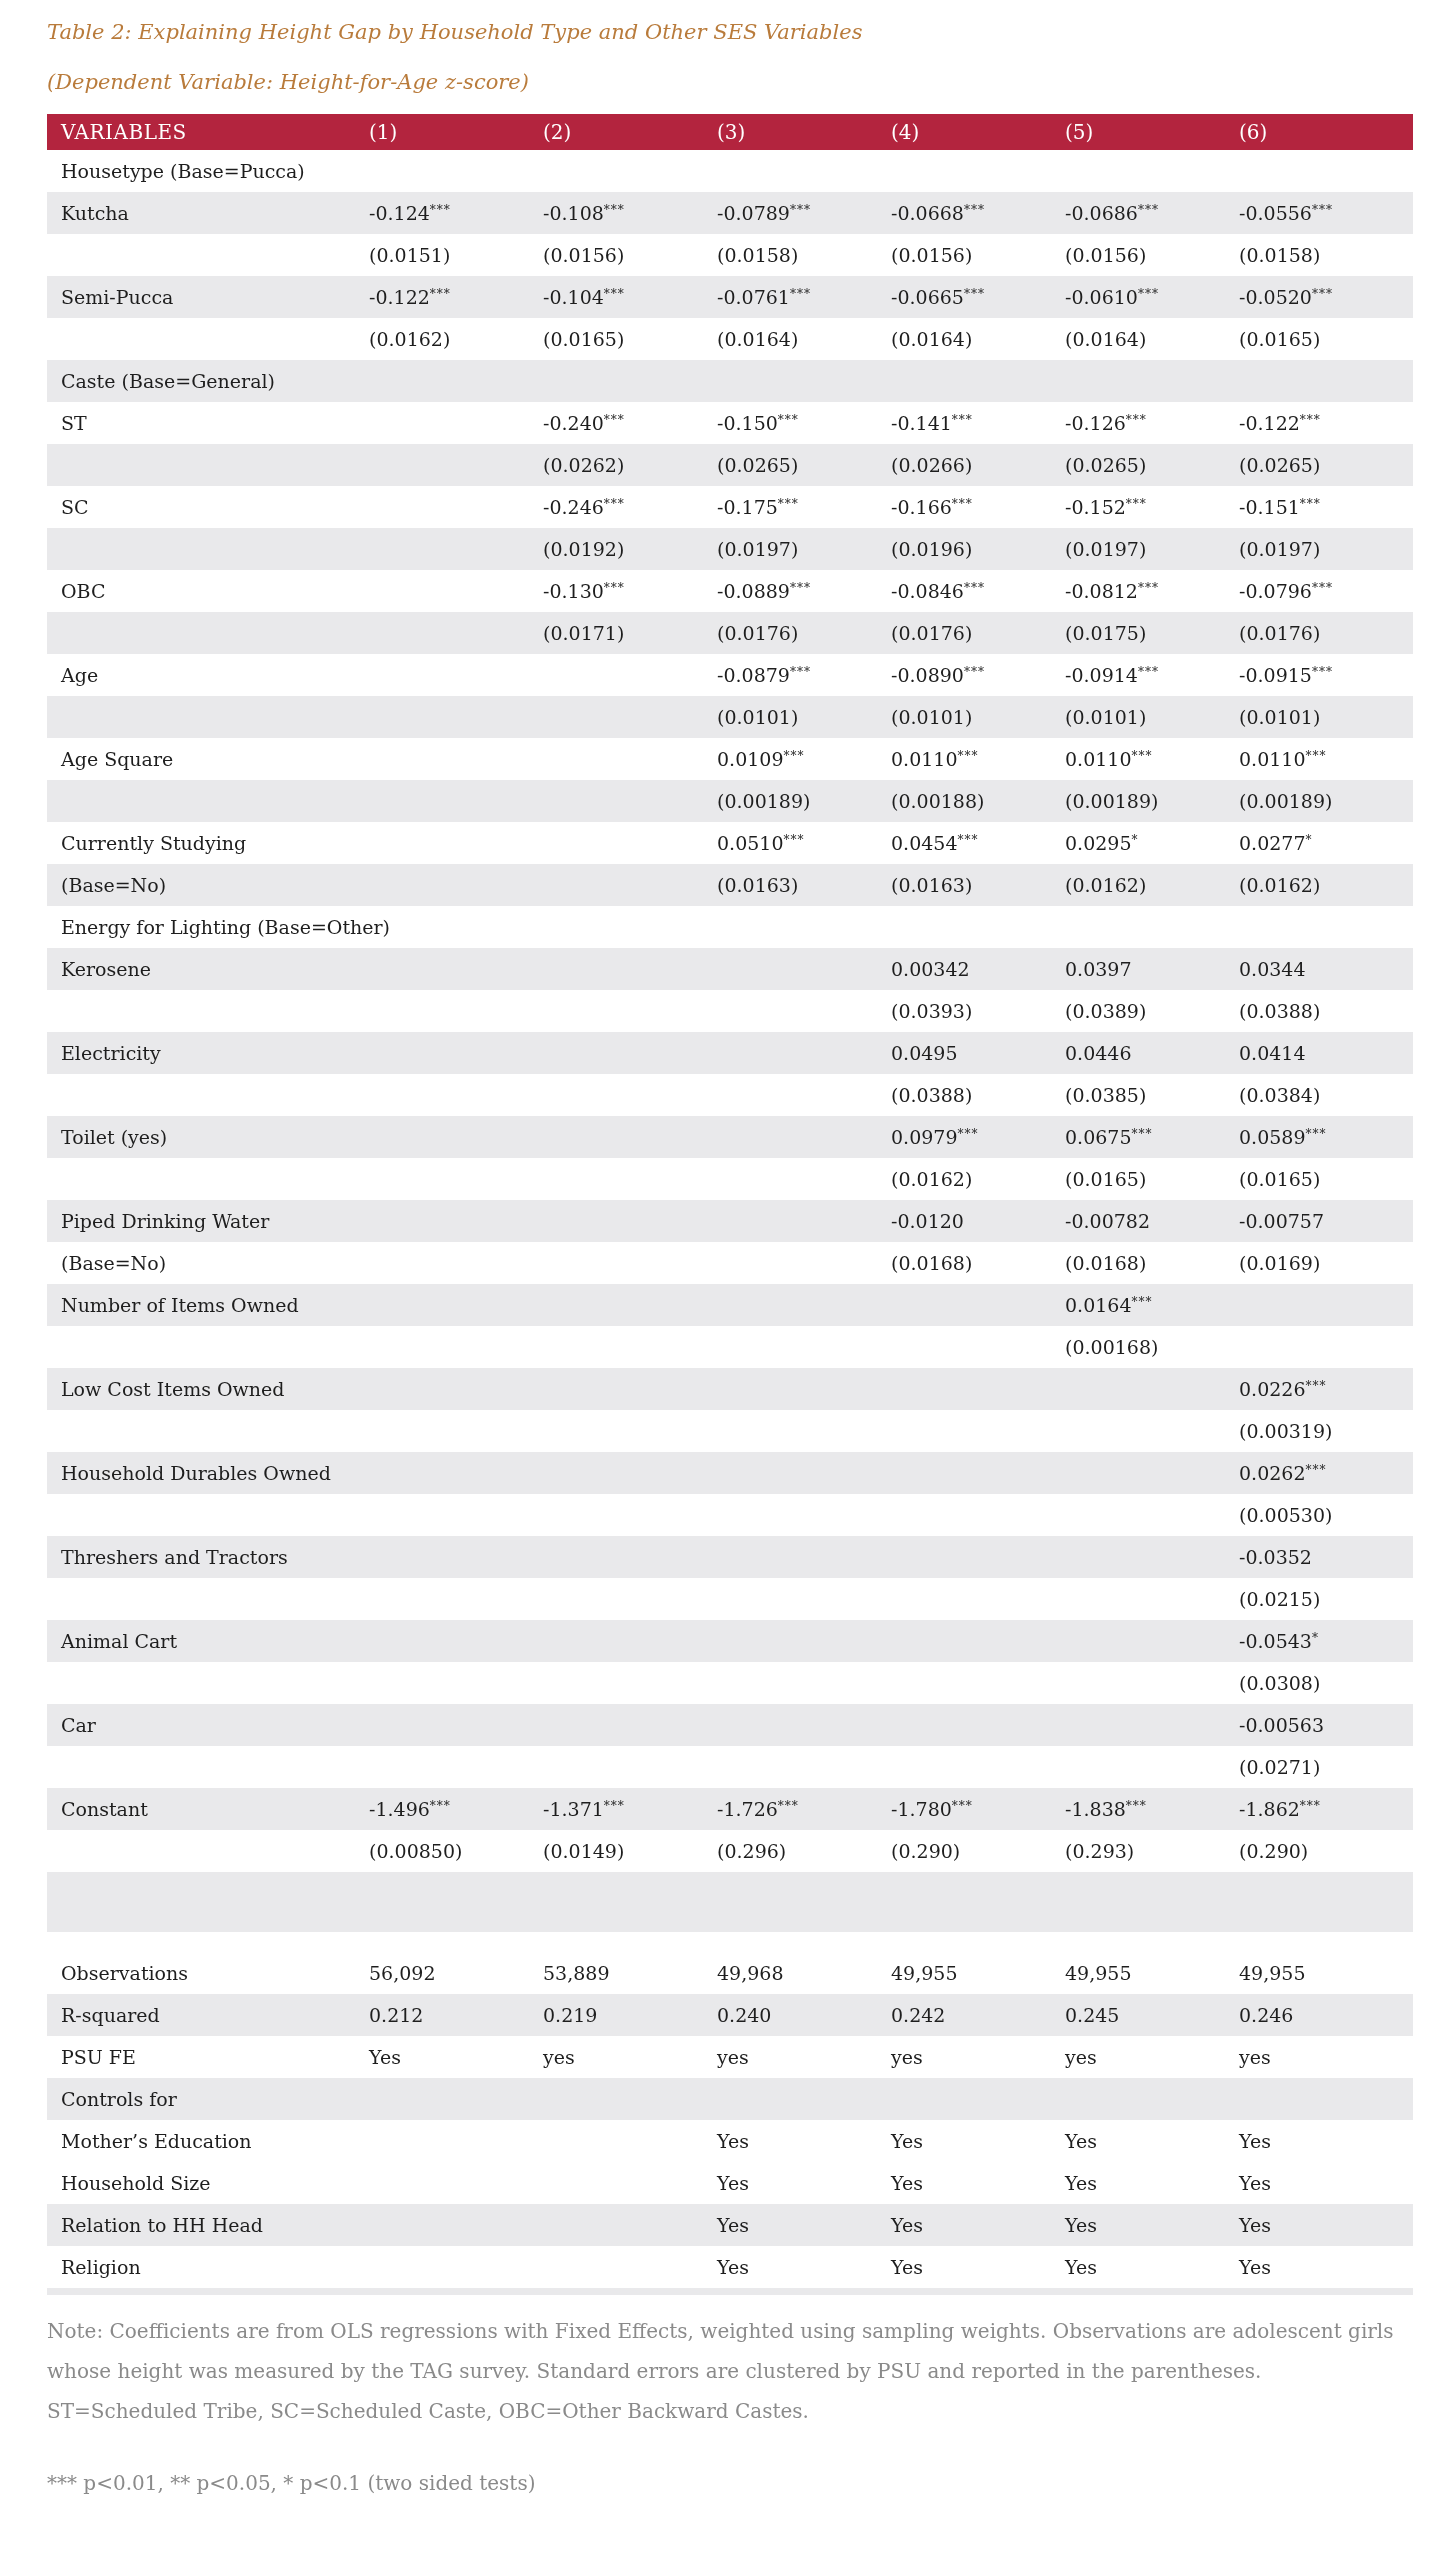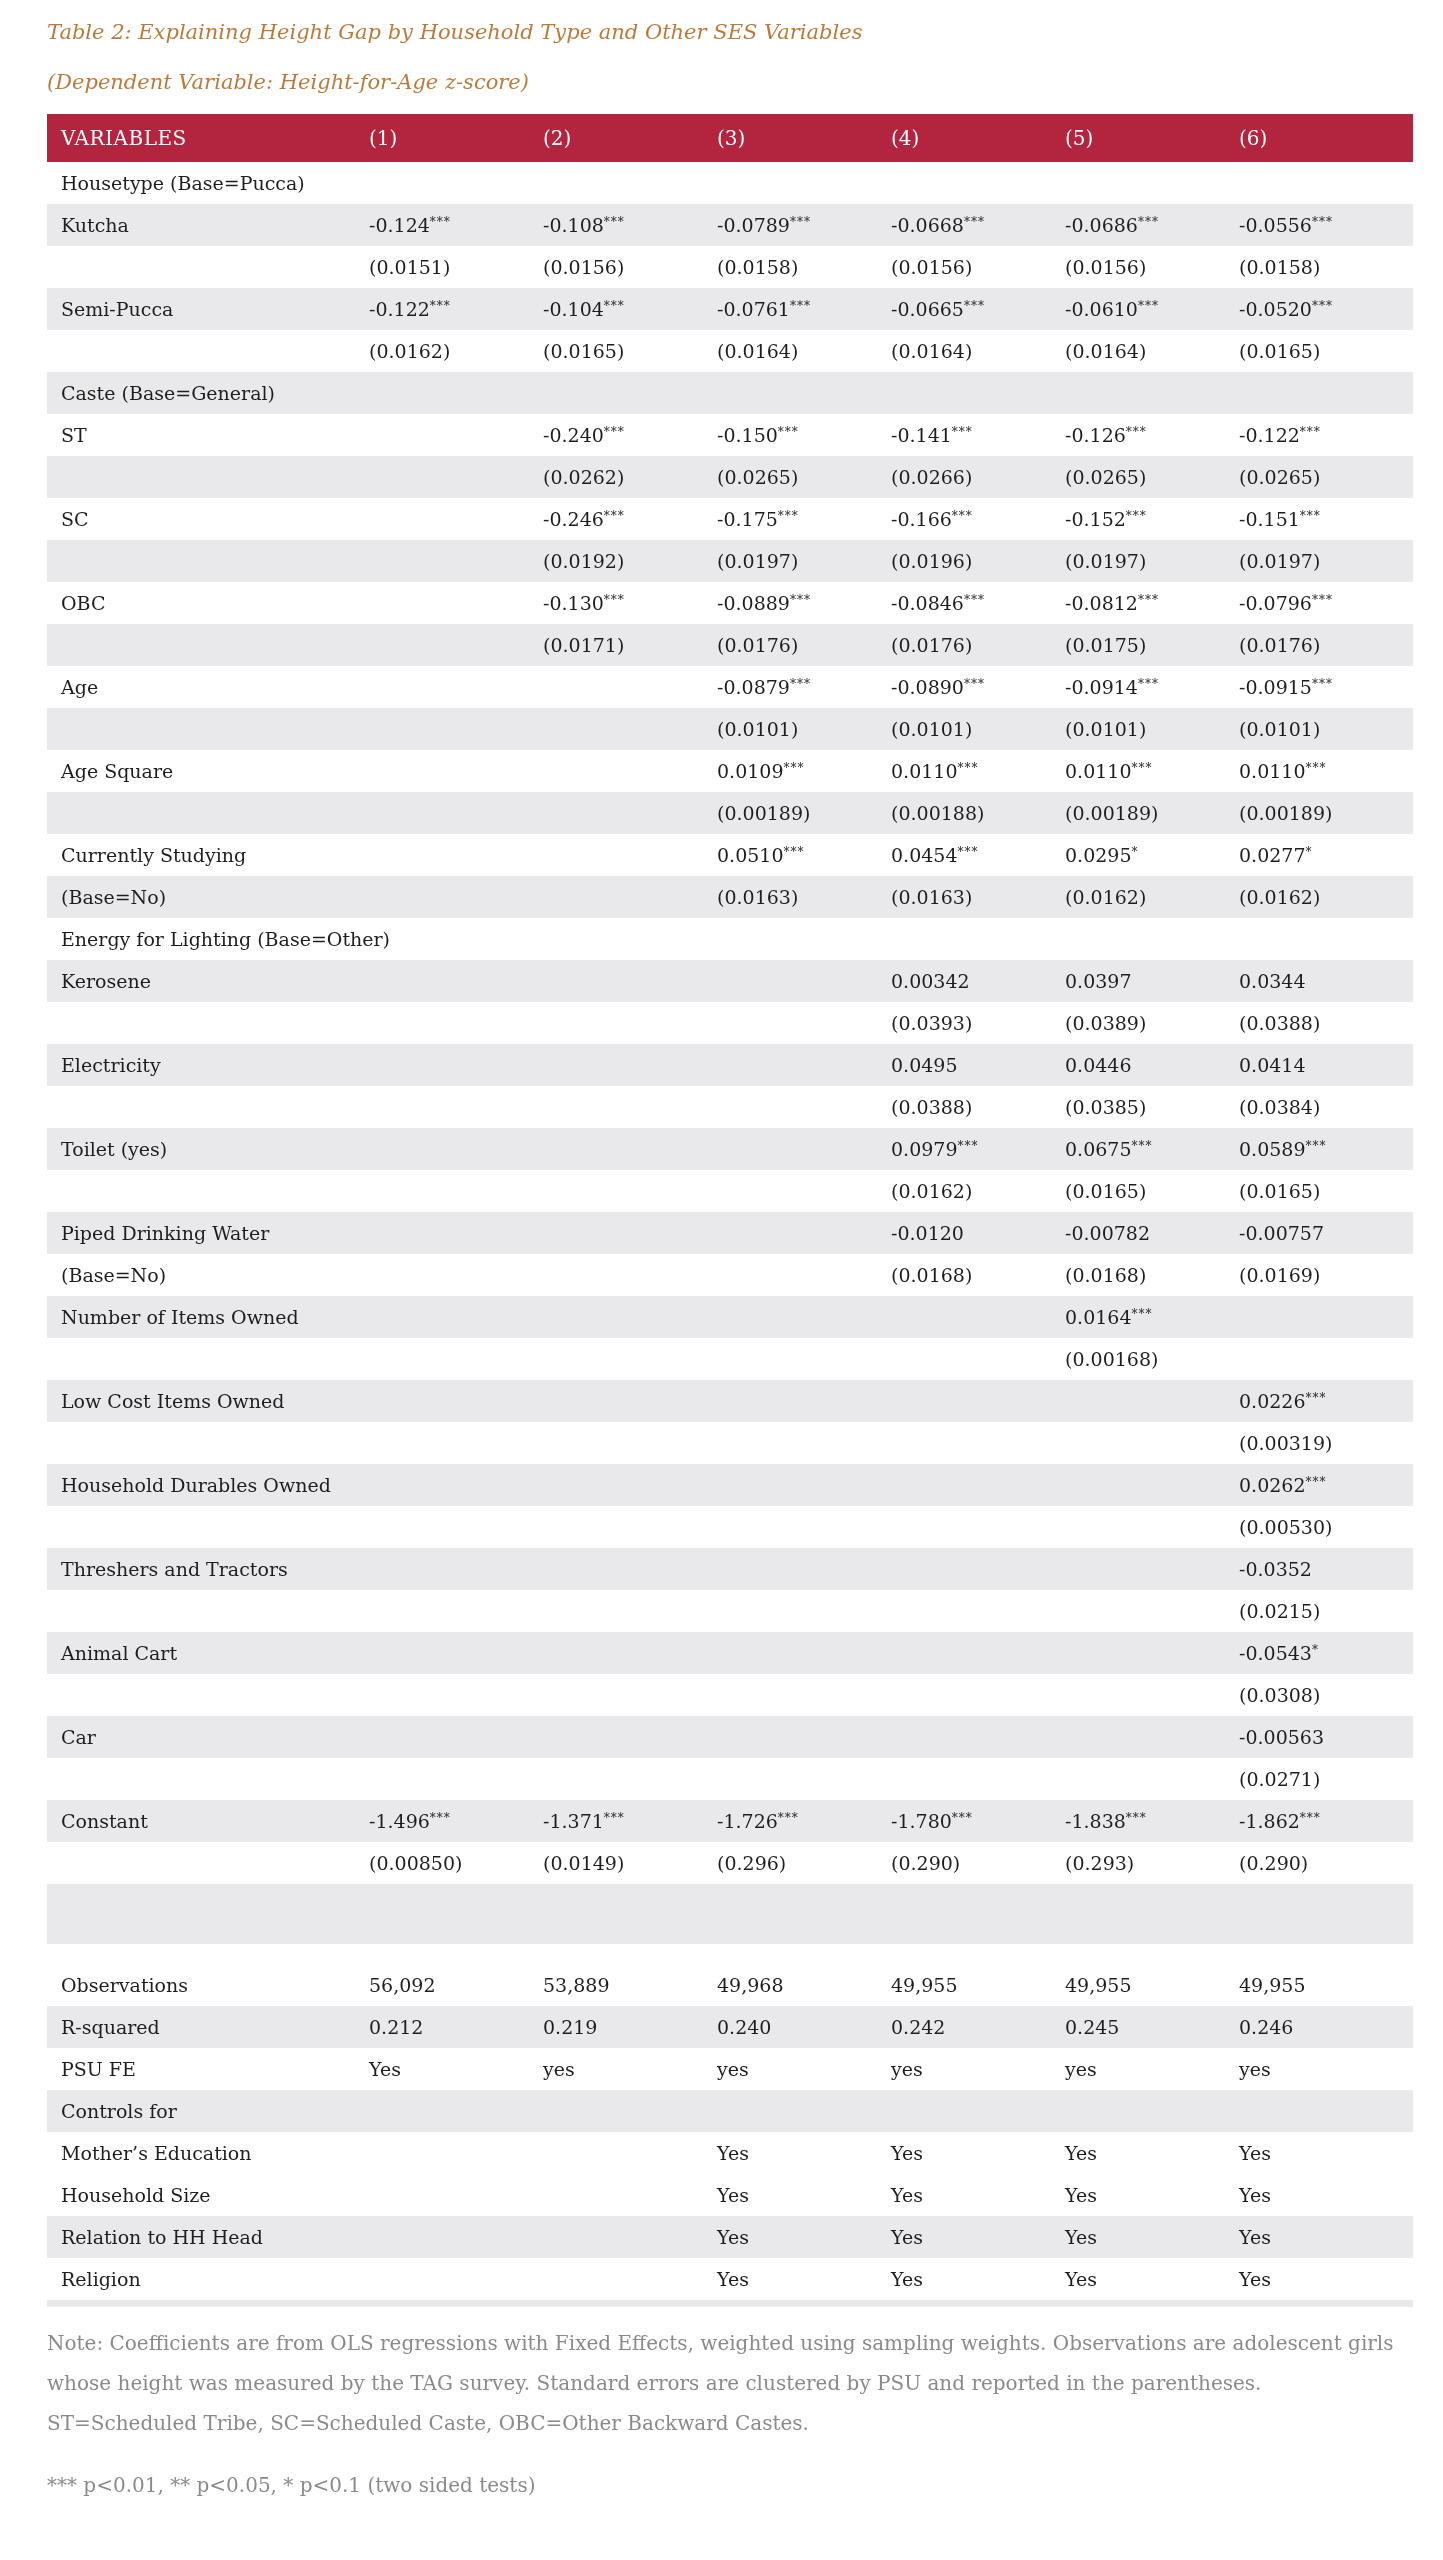--- a/index.html
+++ b/index.html
@@ -18,36 +18,36 @@
     font-style:italic;font-size:21px;color:#b97b3b;margin:26px 0 20px 0;font-weight:500;
   }
   table.reg{
     width:1366px;border-collapse:collapse;table-layout:fixed;
     font-size:19px;
   }
   table.reg col.c-label{width:322px;}
   table.reg col.c-data{width:174px;}
   thead th{
     background:#b3243e;color:#ffffff;font-weight:normal;font-size:20px;
-    text-align:left;height:48px;padding:0;vertical-align:middle;
+    text-align:left;height:36px;padding:0;vertical-align:middle;
   }
   thead th.h-label{padding-left:14px;letter-spacing:0.5px;}
   tbody td{height:42px;padding:0;vertical-align:middle;font-size:19px;}
   tbody tr.shaded td{background:#e9e9eb;}
   td.lbl{padding-left:14px;}
   td.val, thead th.h-num{text-align:left;}
   td.val sup{font-size:12px;vertical-align:6px;letter-spacing:1px;}
   tr.spacer td{height:60px;}
   tr.spacer-small td{height:20px;}
   tr.strip td{height:7px;}
   .notes{
     width:1360px;margin-top:16px;color:#8a8a8a;font-size:20px;line-height:40px;
   }
   .sig{
-    width:1360px;margin-top:28px;color:#8a8a8a;font-size:20px;line-height:28px;
+    width:1360px;margin-top:38px;color:#8a8a8a;font-size:20px;line-height:28px;
   }
 </style>
 </head>
 <body>
 
 <div class="page">
 
   <div class="titles">
     <div class="table-title">Table 2: Explaining Height Gap by Household Type and Other SES Variables</div>
     <div class="table-subtitle">(Dependent Variable: Height-for-Age z-score)</div>

